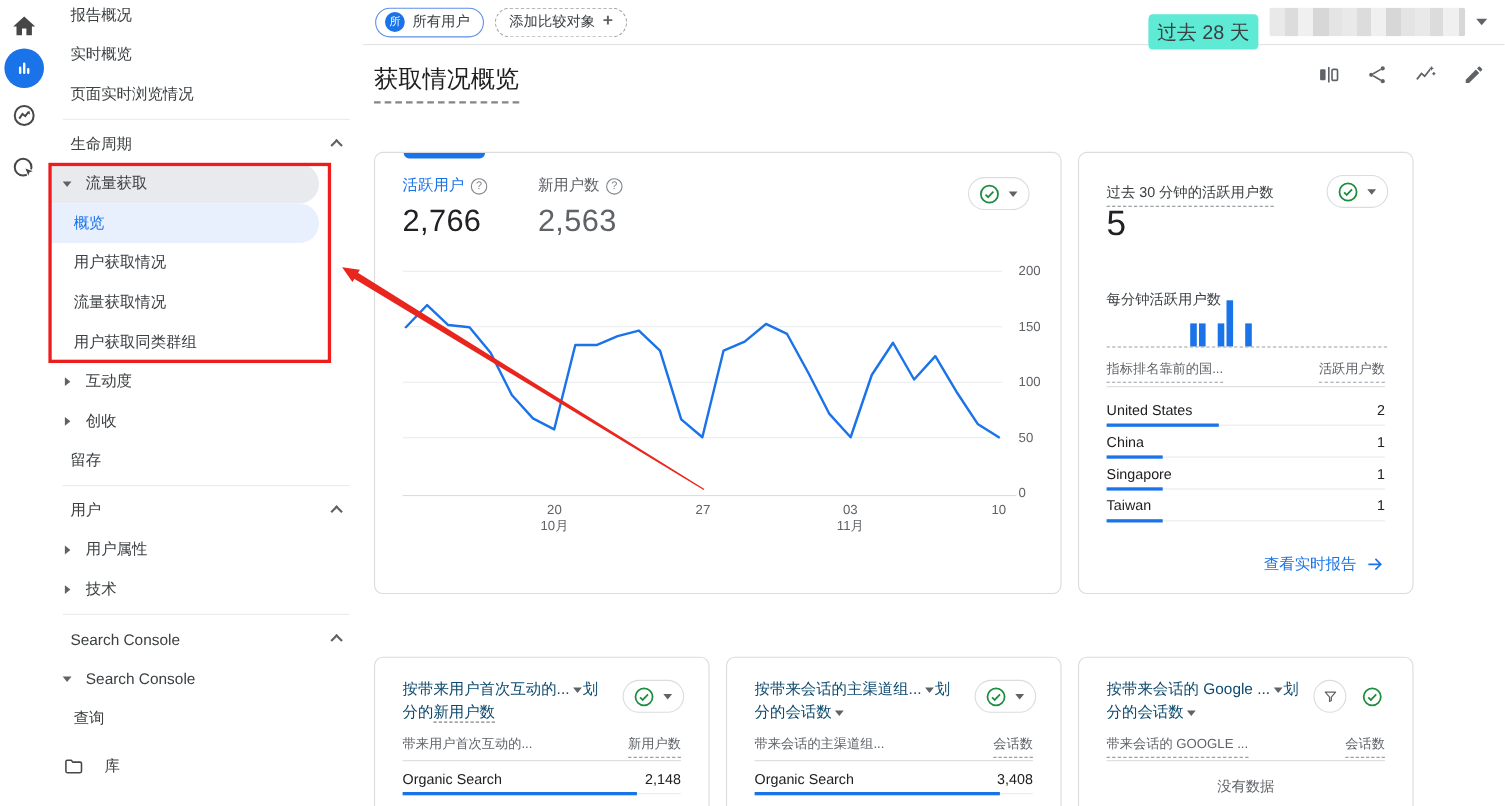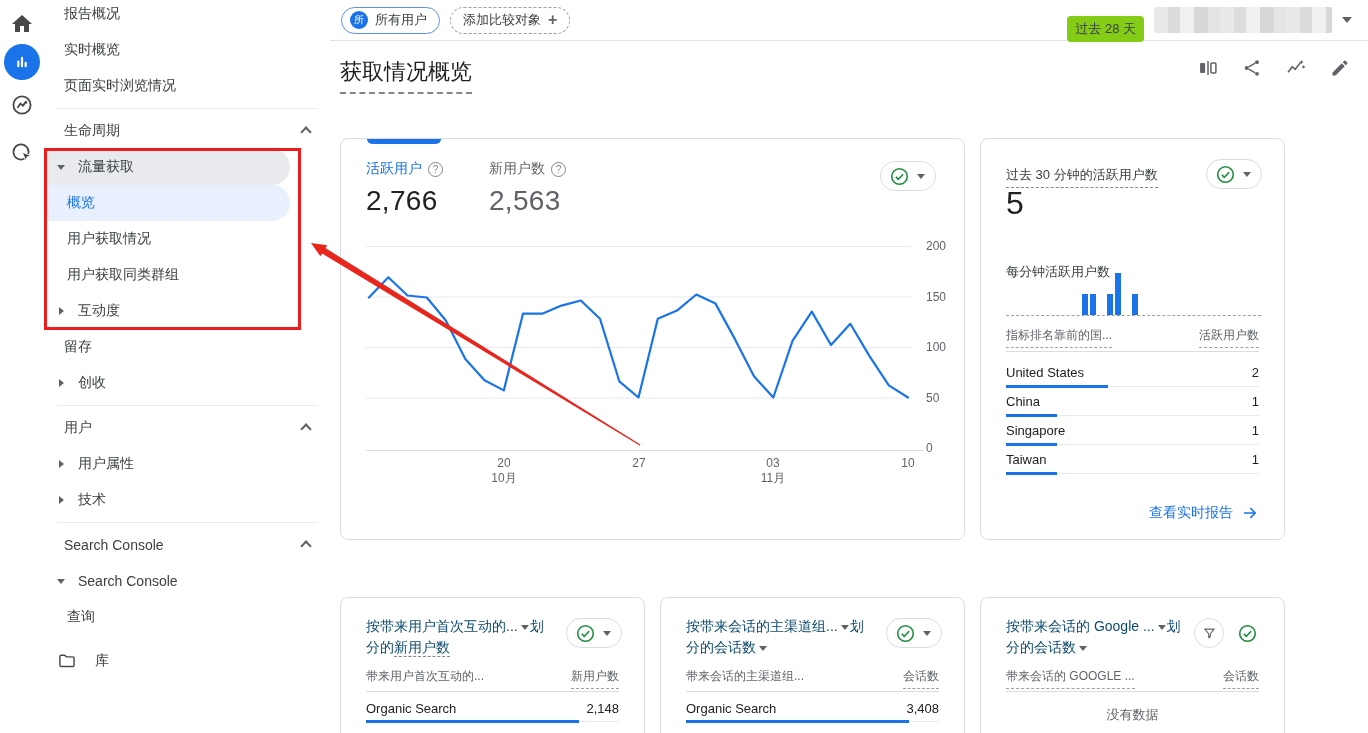--- a/index.html
+++ b/index.html
@@ -31,21 +31,21 @@
 
   
   .main { position:absolute; left:330px; top:0; width:1038px; height:100%; }
   .topbar { position:absolute; left:0; top:0; width:100%; height:41px; display:flex; align-items:center; padding:0 16px 0 11px; border-bottom:1px solid #e3e3e3; background:#fff; }
   .chip { display:flex; align-items:center; gap:7px; height:27px; border-radius:14px; padding:0 12px; font-size:13px; color:#3c4043; cursor:pointer; background:#fff; }
   .chip-audience { border:1px solid #5e8fe8; }
   .chip-badge { width:18px; height:18px; border-radius:50%; background:#1a73e8; color:#fff; font-size:10px; display:flex; align-items:center; justify-content:center; margin-left:-4px; }
   .chip-dashed { border:1px dashed #9aa0a6; margin-left:10px; }
   .plus { font-size:16px; color:#5f6368; font-weight:bold; }
   .tb-right { margin-left:auto; display:flex; align-items:center; }
-  .daterange { font-size:13px; color:#3c4043; background:#84cc16; border-radius:4px; padding:4px 8px; cursor:pointer;margin-top:17px; }
+  .daterange { font-size:18px; color:#3c4043; background:#5eead4; border-radius:4px; padding:4px 8px; cursor:pointer;margin-top:17px; }
   .redacted { width:178px; height:26px; margin:0 10px; border-radius:2px;
     background-image:
       repeating-linear-gradient(90deg,#e9e9e9 0 14px,#dcdcdc 14px 26px,#f0f0f0 26px 40px,#d7d7d7 40px 54px,#e4e4e4 54px 66px),
       repeating-linear-gradient(0deg,rgba(255,255,255,.45) 0 7px,rgba(0,0,0,.05) 7px 14px); cursor:pointer; }
   .caret { width:0; height:0; border-left:4.5px solid transparent; border-right:4.5px solid transparent; border-top:5.5px solid #5f6368; display:inline-block; }
   .caret.big { border-left-width:5.5px; border-right-width:5.5px; border-top-width:6.5px; }
 
   .titlerow h1 { position:absolute; left:10px; top:57px; font-size:22px; font-weight:400; color:#1f1f1f; border-bottom:2px dashed #80868b; padding-bottom:5px; }
   .actions { position:absolute; right:18px; top:58px; display:flex; gap:24px; }
   .actions .abtn { cursor:pointer; display:flex; }
@@ -167,32 +167,35 @@
         <span class="tri-down"></span>
         <span class="lbl">流量获取</span>
       </div>
       <div class="s-row ind2 hl-blue">
         <span class="lbl">概览</span>
       </div>
       <div class="s-row ind2">
         <span class="lbl">用户获取情况</span>
       </div>
       <div class="s-row ind2">
+        <span class="lbl">流量获取情况</span>
+      </div>
+      <div class="s-row ind2">
         <span class="lbl">用户获取同类群组</span>
       </div>
       <div class="s-row ind1">
         <span class="tri-right"></span>
         <span class="lbl">互动度</span>
       </div>
-      <div class="s-row ind1 plain">
-        <span class="lbl">留存</span>
-      </div>
       <div class="s-row ind1">
         <span class="tri-right"></span>
         <span class="lbl">创收</span>
+      </div>
+      <div class="s-row ind1 plain">
+        <span class="lbl">留存</span>
       </div>
       <div class="s-div"></div>
       <div class="s-head">
         <span class="lbl">用户</span>
         <span class="chev-up"></span>
       </div>
       <div class="s-row ind1">
         <span class="tri-right"></span>
         <span class="lbl">用户属性</span>
       </div>

